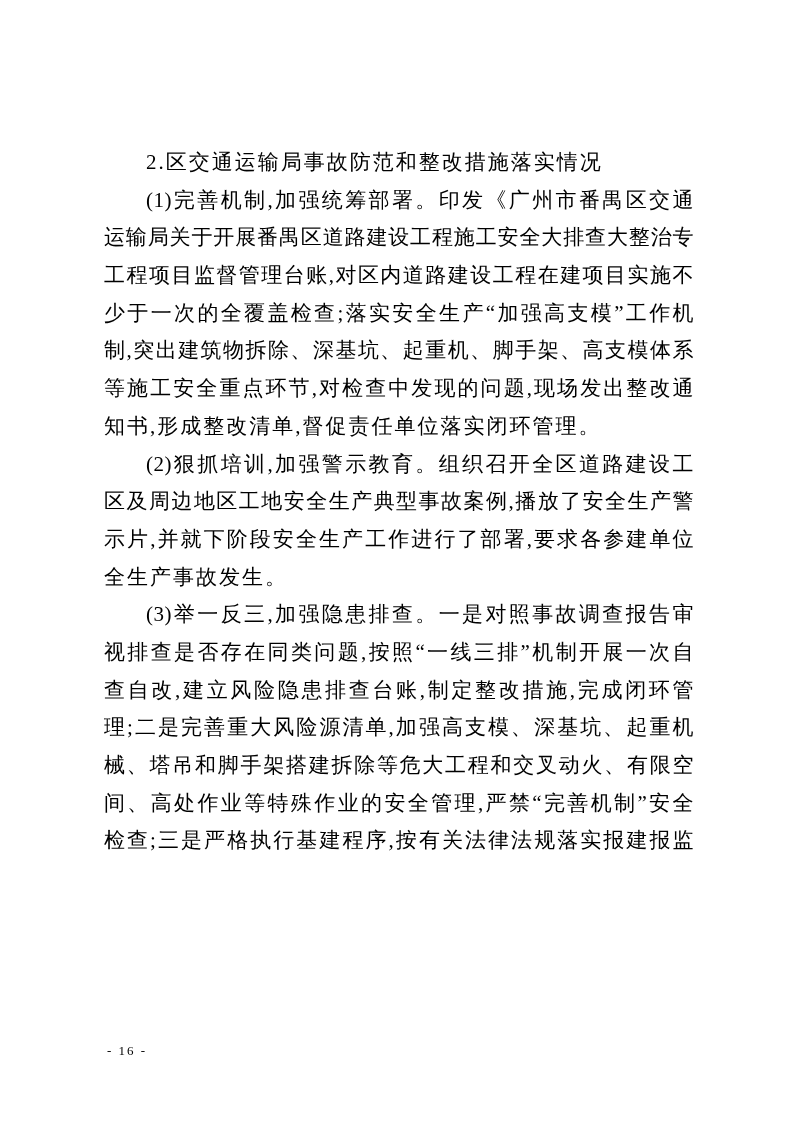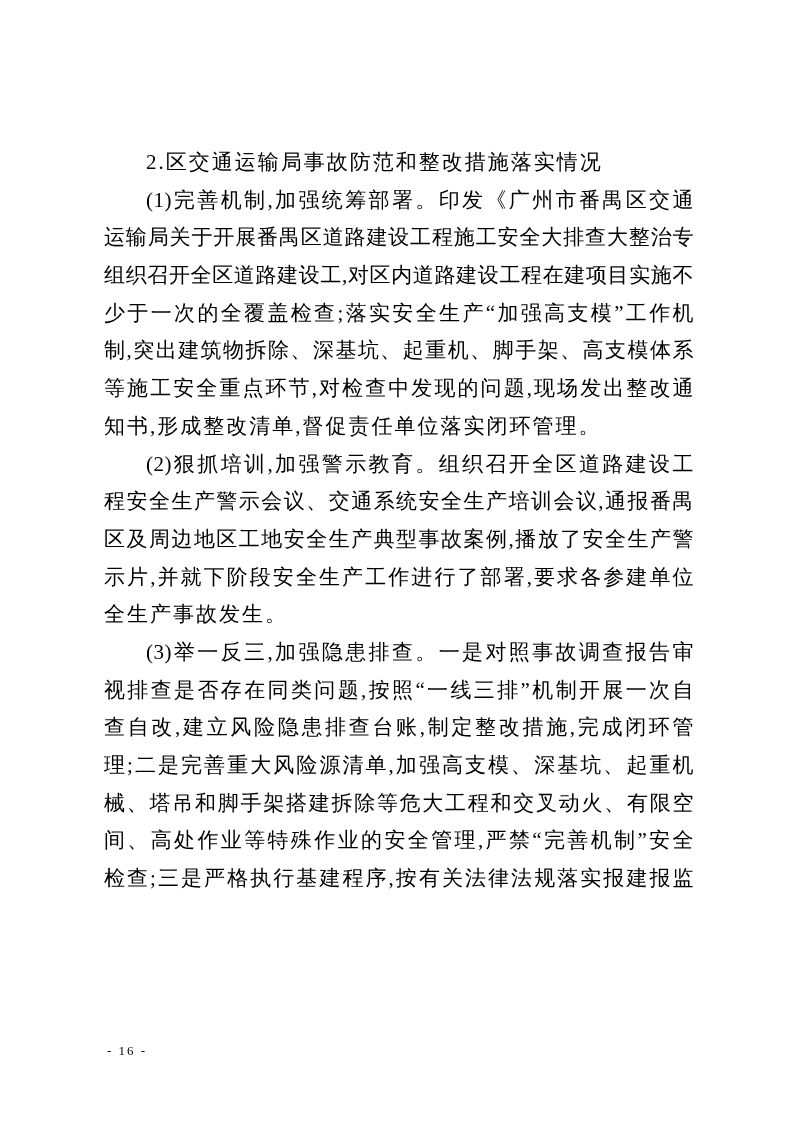--- a/index.html
+++ b/index.html
@@ -64,27 +64,26 @@
 </style>
 </head>
 <body>
 
 <div class="page">
   <div class="content">
     <div class="line heading">2.区交通运输局事故防范和整改措施落实情况</div>
     <div id="paragraphs">
         <div class="line first">(1)完善机制,加强统筹部署。印发《广州市番禺区交通</div>
         <div class="line">运输局关于开展番禺区道路建设工程施工安全大排查大整治专</div>
-        <div class="line">组织召开全区道路建设工,对区内道路建设工程在建项目实施不</div>
+        <div class="line">工程项目监督管理台账,对区内道路建设工程在建项目实施不</div>
         <div class="line">少于一次的全覆盖检查;落实安全生产“加强高支模”工作机</div>
         <div class="line">制,突出建筑物拆除、深基坑、起重机、脚手架、高支模体系</div>
         <div class="line">等施工安全重点环节,对检查中发现的问题,现场发出整改通</div>
         <div class="line para-end">知书,形成整改清单,督促责任单位落实闭环管理。</div>
         <div class="line first">(2)狠抓培训,加强警示教育。组织召开全区道路建设工</div>
-        <div class="line">程安全生产警示会议、交通系统安全生产培训会议,通报番禺</div>
         <div class="line">区及周边地区工地安全生产典型事故案例,播放了安全生产警</div>
         <div class="line">示片,并就下阶段安全生产工作进行了部署,要求各参建单位</div>
         <div class="line para-end">全生产事故发生。</div>
         <div class="line first">(3)举一反三,加强隐患排查。一是对照事故调查报告审</div>
         <div class="line">视排查是否存在同类问题,按照“一线三排”机制开展一次自</div>
         <div class="line">查自改,建立风险隐患排查台账,制定整改措施,完成闭环管</div>
         <div class="line">理;二是完善重大风险源清单,加强高支模、深基坑、起重机</div>
         <div class="line">械、塔吊和脚手架搭建拆除等危大工程和交叉动火、有限空</div>
         <div class="line">间、高处作业等特殊作业的安全管理,严禁“完善机制”安全</div>
         <div class="line">检查;三是严格执行基建程序,按有关法律法规落实报建报监</div>

